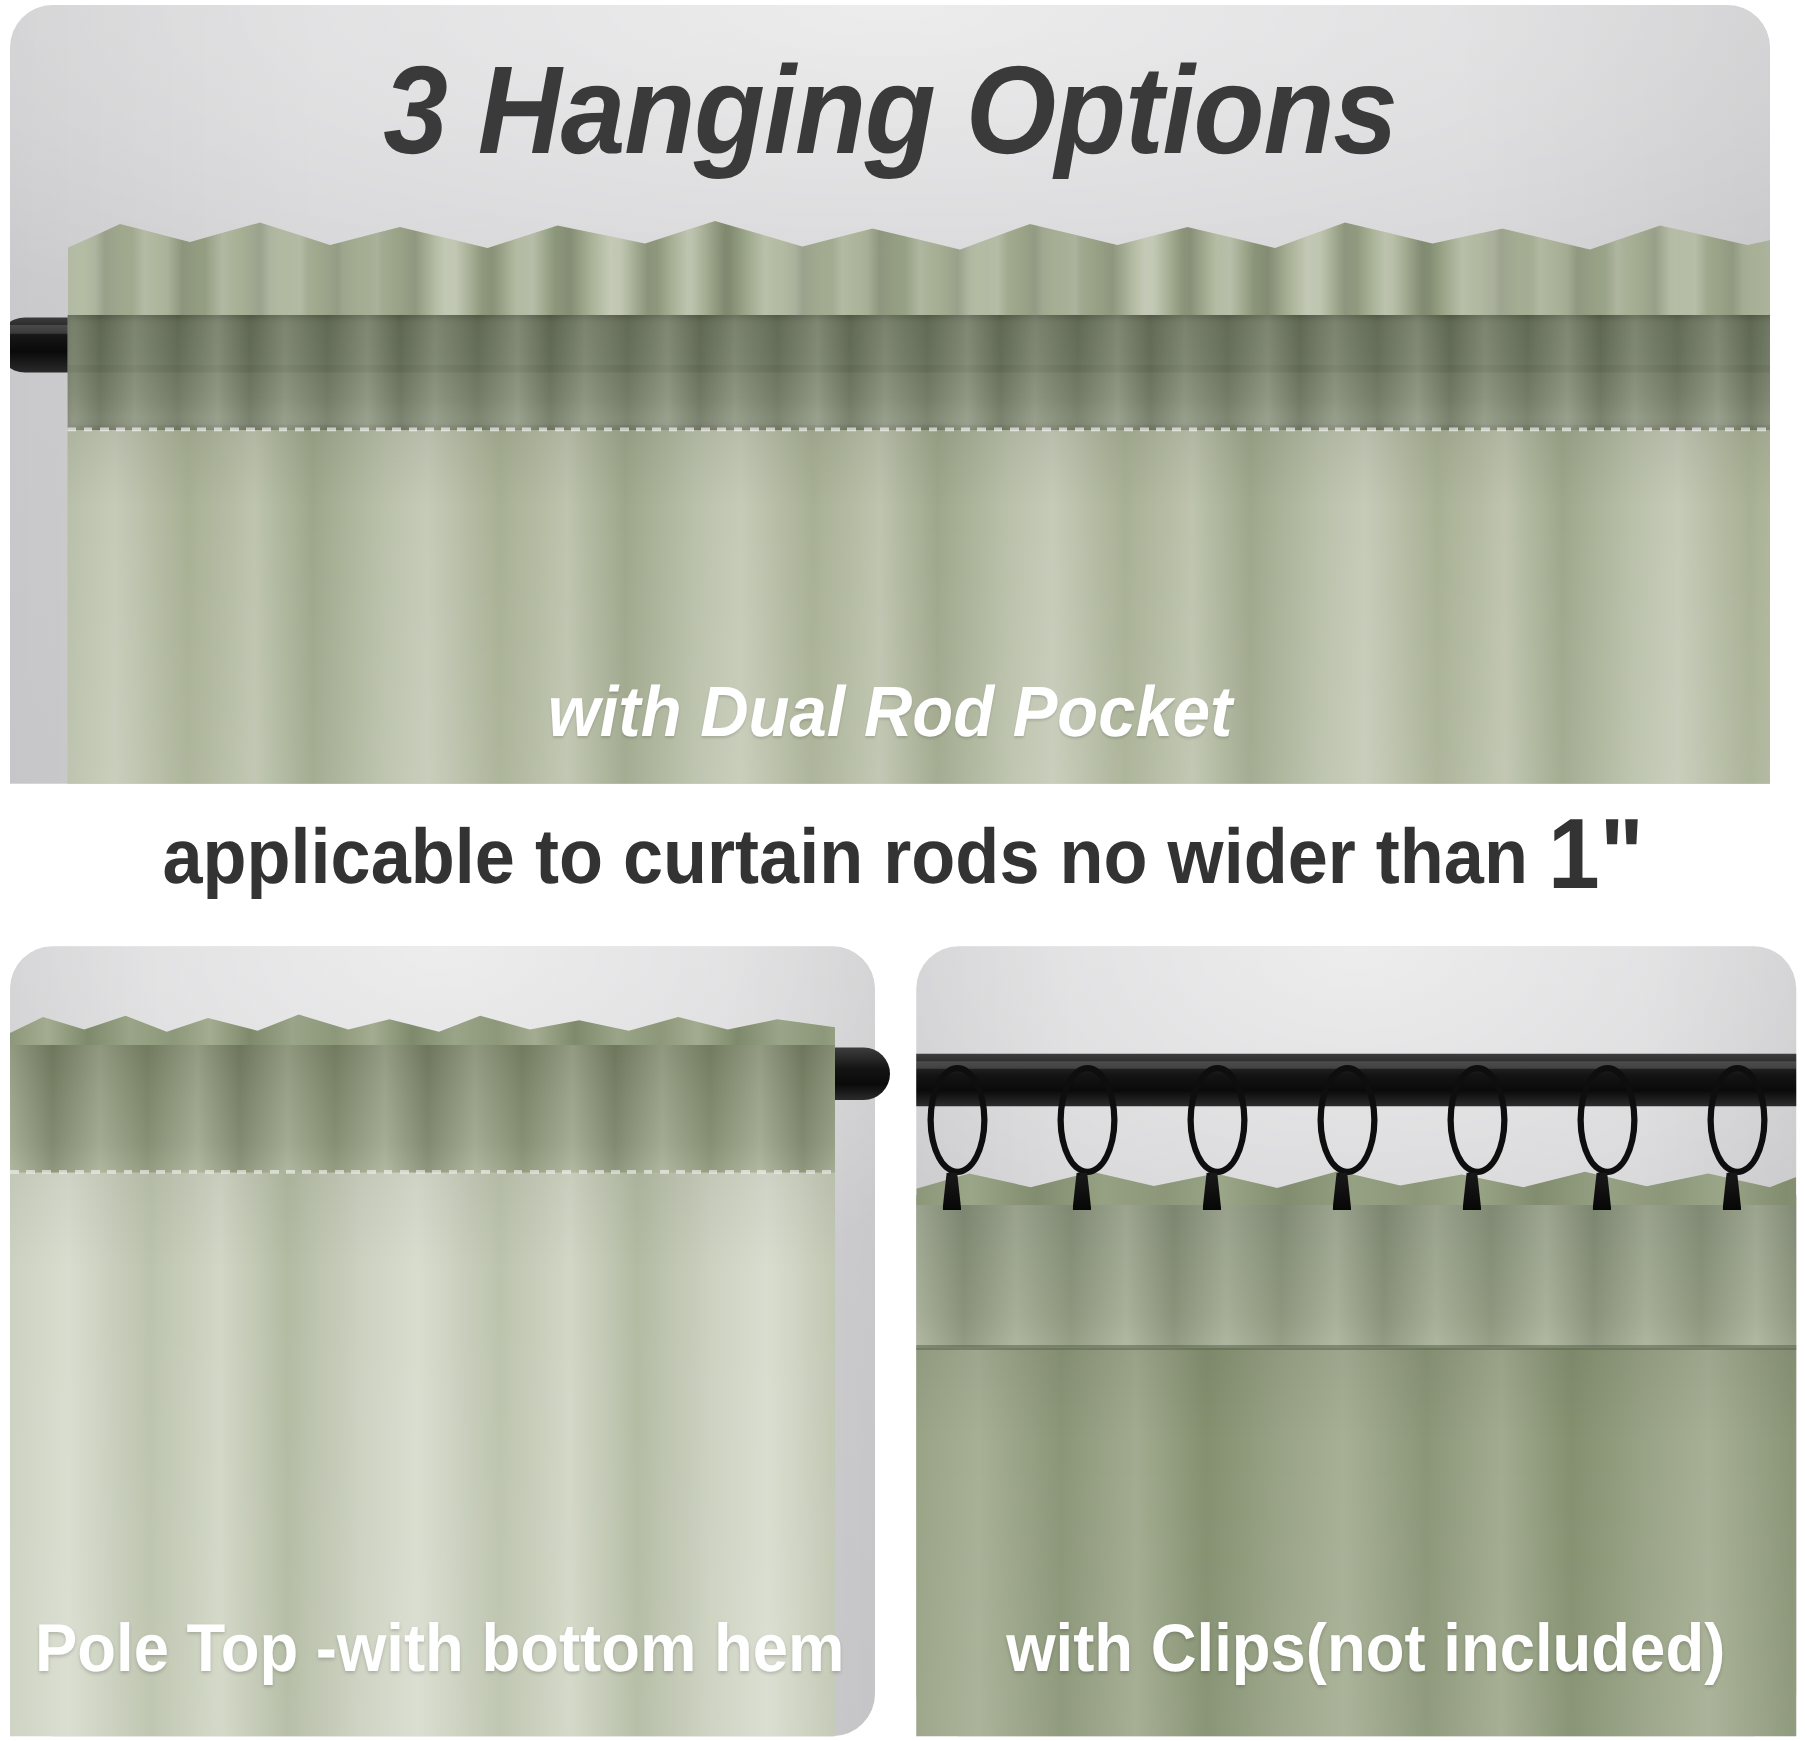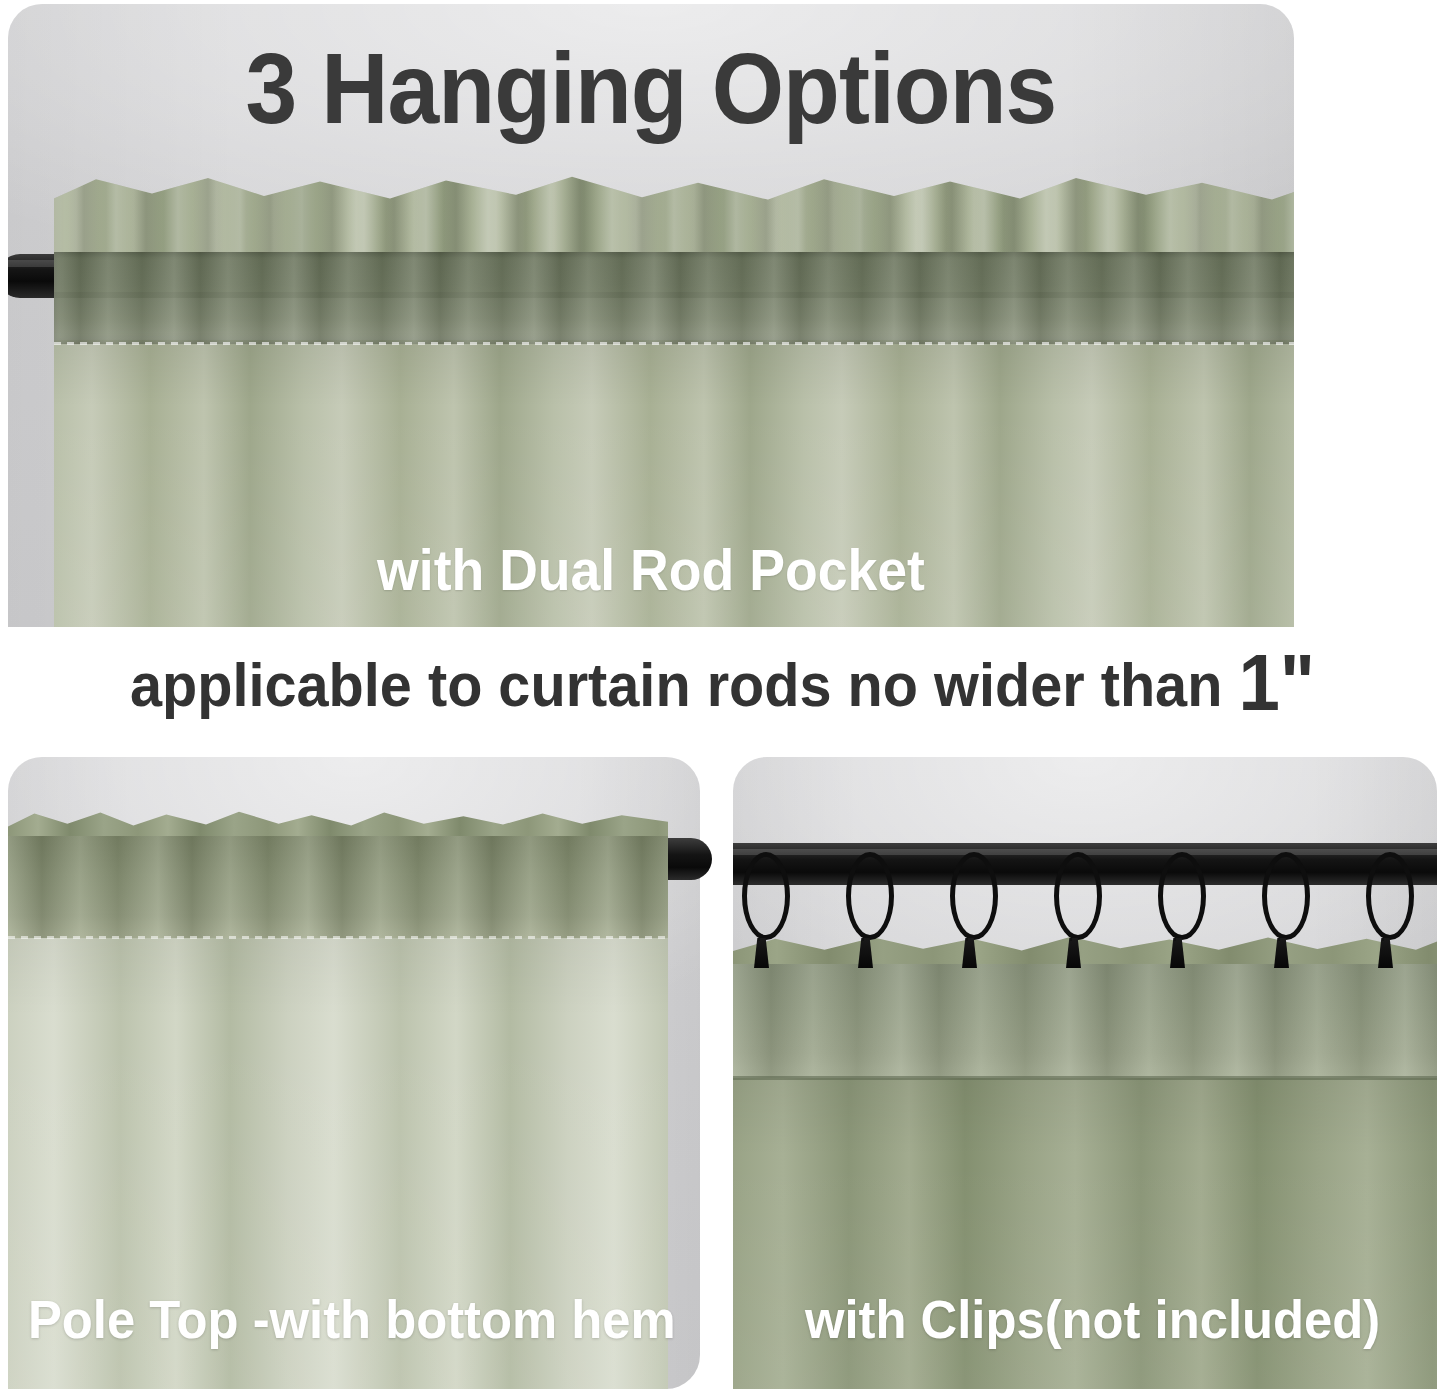--- a/index.html
+++ b/index.html
@@ -23,24 +23,25 @@
   .panel {
     position: absolute;
     overflow: hidden;
     background: #d2d2d4;
   }
 
   
   #panel-top {
     left: 8px;
     top: 4px;
-    width: 1286px;
+    width: 1408px;
     height: 623px;
     border-radius: 34px 34px 0 0;
     background: linear-gradient(180deg,#d6d6d8 0%, #d2d2d4 45%, #cfcfd1 100%);
+    font-style: italic;
   }
 
   
   .wall-shade {
     position: absolute;
     inset: 0;
     background:
       radial-gradient(120% 80% at 50% 0%, rgba(255,255,255,.55) 0%, rgba(255,255,255,0) 60%),
       linear-gradient(90deg, rgba(0,0,0,.045) 0%, rgba(0,0,0,0) 18%, rgba(0,0,0,0) 82%, rgba(0,0,0,.05) 100%);
   }

